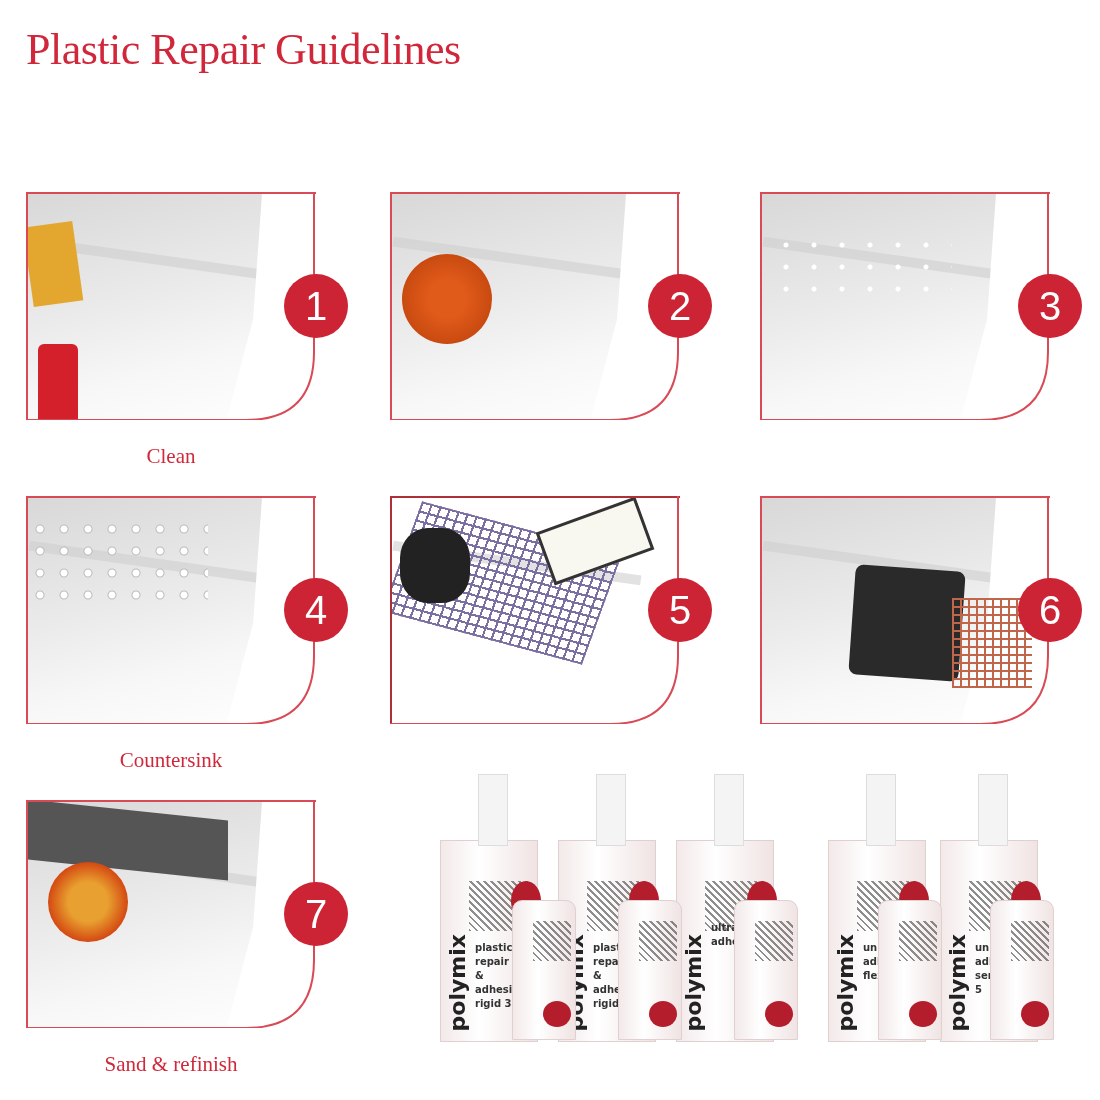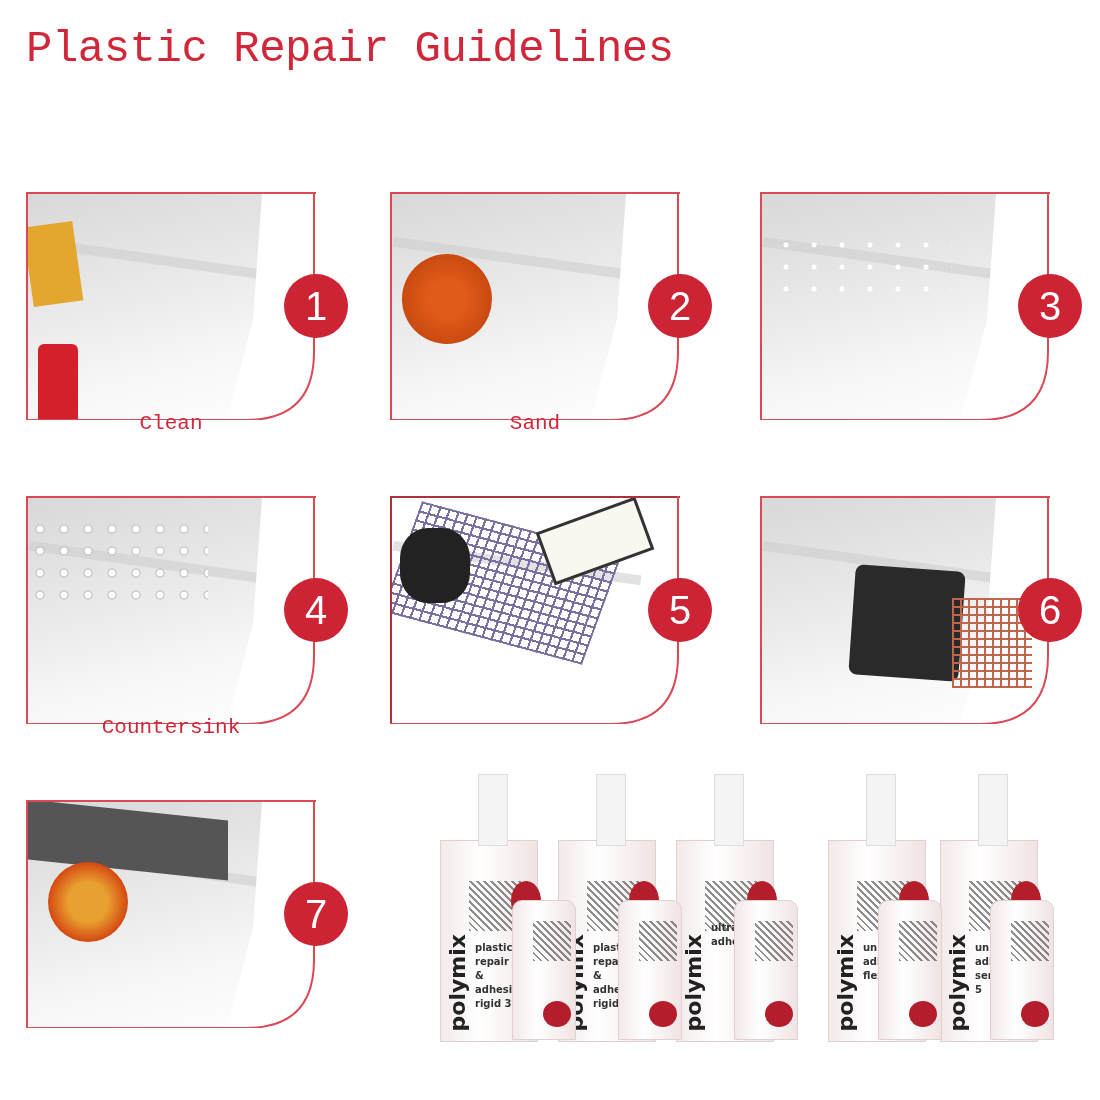--- a/index.html
+++ b/index.html
@@ -1,24 +1,24 @@
 <!DOCTYPE html>
 <html><head>
 <meta charset="utf-8">
 <style>
   html, body { margin:0; padding:0; background:#ffffff; }
   body { width:1100px; height:1100px; position:relative; overflow:hidden; font-family:"DejaVu Sans", sans-serif; }
-  .title { position:absolute; left:26px; top:24px; font-size:44px; color:#d0283a; letter-spacing:-0.5px; font-family:Liberation Mono, monospace; }
+  .title { position:absolute; left:26px; top:24px; font-size:44px; color:#d0283a; letter-spacing:-0.5px; font-family:Liberation Serif, serif; }
   .panel { position:absolute; width:290px; height:228px; }
   .frame { position:absolute; left:0; top:0; width:290px; height:228px; border:2px solid #d84a55; border-right:none; border-bottom:none; box-sizing:border-box; background:linear-gradient(165deg,#d8d8d8 0%,#ebebeb 45%,#f7f7f7 70%,#fff 100%); overflow:hidden; }
   .frame::before { content:""; position:absolute; left:0; top:60px; width:250px; height:10px; background:#cfcfcf; transform:rotate(8deg); opacity:.6; }
   .frame .white { position:absolute; right:0; top:0; width:90px; height:228px; background:#ffffff; clip-path:polygon(40% 0,100% 0,100% 100%,0 100%,30% 55%); }
   .outline { position:absolute; left:0; top:0; width:290px; height:228px; pointer-events:none; }
   .badge { position:absolute; left:258px; top:82px; width:64px; height:64px; border-radius:50%; background:#cc2434; color:#fff; font-size:40px; display:flex; align-items:center; justify-content:center; font-family:"Liberation Sans", sans-serif; }
-  .caption { position:absolute; top:220px; width:290px; text-align:center; color:#d0283a; font-size:21px; font-family:Liberation Mono, monospace; }
+  .caption { position:absolute; top:252px; width:290px; text-align:center; color:#d0283a; font-size:21px; font-family:Liberation Serif, serif; }
   .products { position:absolute; left:440px; top:770px; width:640px; height:300px; }
   .cart { position:absolute; background:linear-gradient(90deg,#f3e9e9,#fff 40%,#f0e3e3); border:1px solid #e0d0d0; }
   .cart .red { position:absolute; background:#b31d2c; border-radius:50%; }
   .cart .brand { position:absolute; left:4px; bottom:10px; writing-mode:vertical-rl; transform:rotate(180deg); font-weight:bold; font-size:22px; color:#222; }
   .cart .label { position:absolute; font-weight:bold; font-size:10px; color:#333; line-height:14px; }
   .cart .pattern { position:absolute; background:repeating-linear-gradient(45deg,#333 0 2px,transparent 2px 5px); opacity:.55; }
 </style>
 </head>
 <body>
 
@@ -39,21 +39,20 @@
 
 <div class="panel" style="left:390px;top:192px;">
   <div class="frame">
       <div class="white"></div>
     <div style="position:absolute;left:10px;top:60px;width:90px;height:90px;border-radius:50%;background:radial-gradient(circle,#e05a1a 30%,#c94a10 70%);"></div>
   </div>
   <svg class="outline" viewBox="0 0 290 228">
       <path d="M288 0 V160 Q288 228 220 228 H0" fill="none" stroke="#d84a55" stroke-width="2"></path>
     </svg>
   <div class="badge">2</div>
-  <div class="caption">Sand</div>
 </div>
 
 <div class="panel" style="left:760px;top:192px;">
   <div class="frame">
       <div class="white"></div>
     <div style="position:absolute;left:10px;top:40px;width:180px;height:60px;background:radial-gradient(circle,#fff 2px,transparent 3px) 0 0/28px 22px;"></div>
   </div>
   <svg class="outline" viewBox="0 0 290 228">
       <path d="M288 0 V160 Q288 228 220 228 H0" fill="none" stroke="#d84a55" stroke-width="2"></path>
     </svg>
@@ -99,20 +98,21 @@
 <div class="panel" style="left:26px;top:800px;">
   <div class="frame">
       <div class="white"></div>
     <div style="position:absolute;left:0;top:8px;width:200px;height:60px;background:#555;transform:skewY(6deg);"></div>
     <div style="position:absolute;left:20px;top:60px;width:80px;height:80px;border-radius:50%;background:radial-gradient(circle,#e8a030 35%,#d44a12 70%);"></div>
   </div>
   <svg class="outline" viewBox="0 0 290 228">
       <path d="M288 0 V160 Q288 228 220 228 H0" fill="none" stroke="#d84a55" stroke-width="2"></path>
     </svg>
   <div class="badge">7</div>
+  <div class="caption">Sand &amp; refinish</div>
 </div>
 
 <div class="products">
 
   <div class="cart" style="left:0;top:70px;width:96px;height:200px;">
     <div class="pattern" style="left:28px;top:40px;width:60px;height:50px;"></div>
     <div class="red" style="right:-4px;top:40px;width:30px;height:40px;"></div>
     <div class="brand">polymix</div>
     <div class="label" style="left:34px;top:100px;">
         <div>plastic repair</div>

